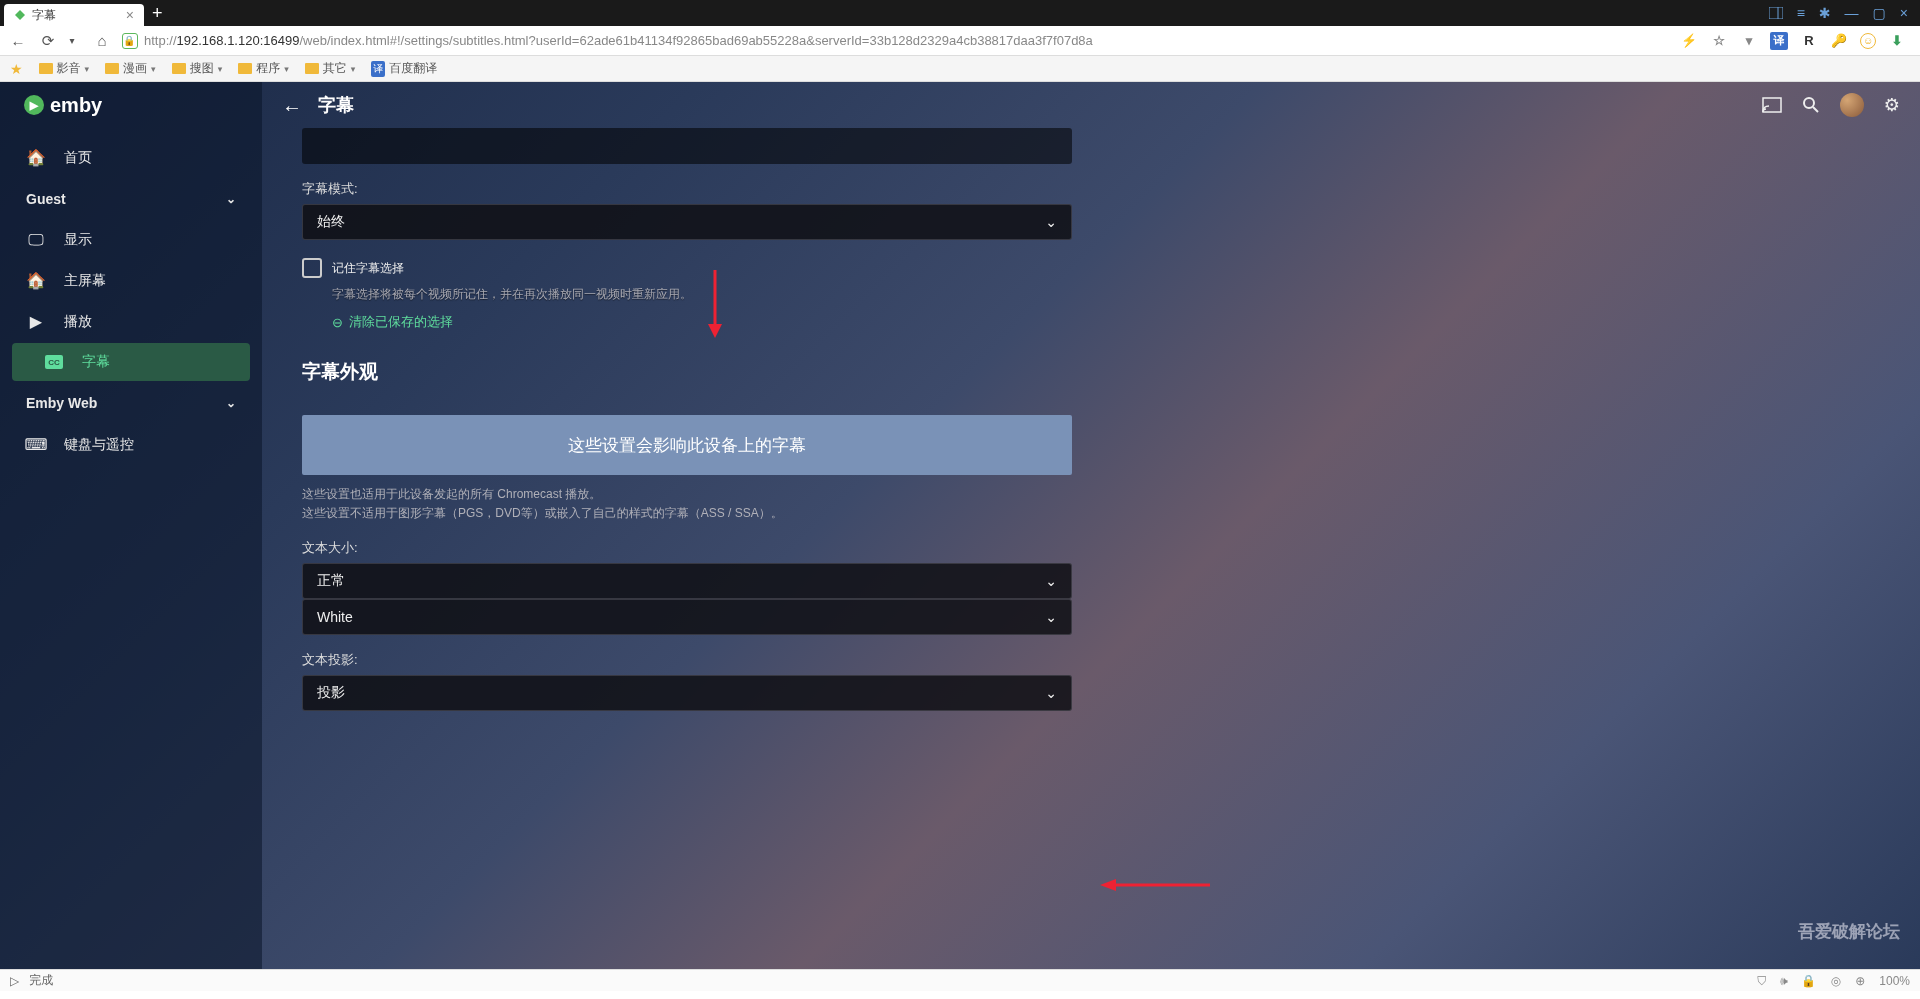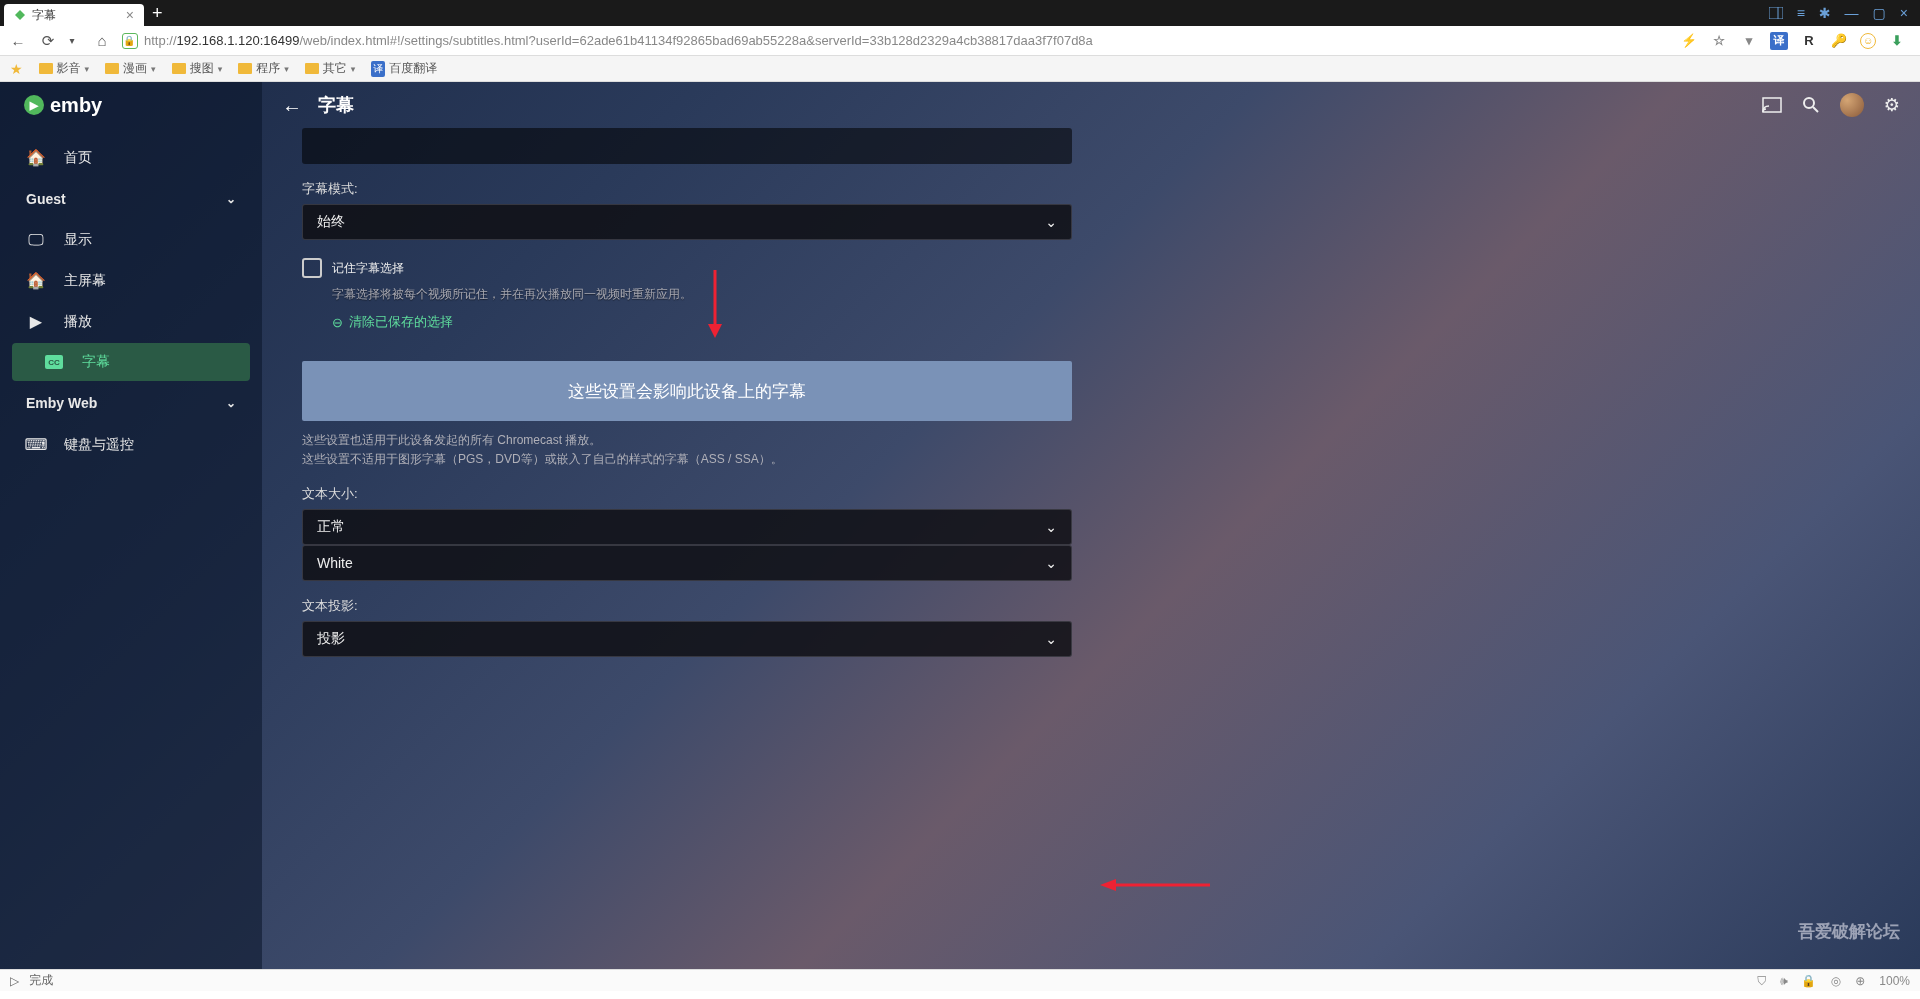--- a/index.html
+++ b/index.html
@@ -253,20 +253,21 @@
       <div class="checkbox-row">
         <span class="checkbox"></span>
         <span class="checkbox-label">记住字幕选择</span>
       </div>
       <div class="helper" style="padding-left:30px">字幕选择将被每个视频所记住，并在再次播放同一视频时重新应用。</div>
       <div class="link-row">
         <span>⊖</span>
         <span>清除已保存的选择</span>
       </div>
 
+      <div class="section-title">字幕外观</div>
 
       <div class="banner">
         <span>这些设置会影响此设备上的字幕</span>
       </div>
       <div class="helper2">
         <div>这些设置也适用于此设备发起的所有 Chromecast 播放。</div>
         <div>这些设置不适用于图形字幕（PGS，DVD等）或嵌入了自己的样式的字幕（ASS / SSA）。</div>
       </div>
 
       <div class="field-label">文本大小:</div>

